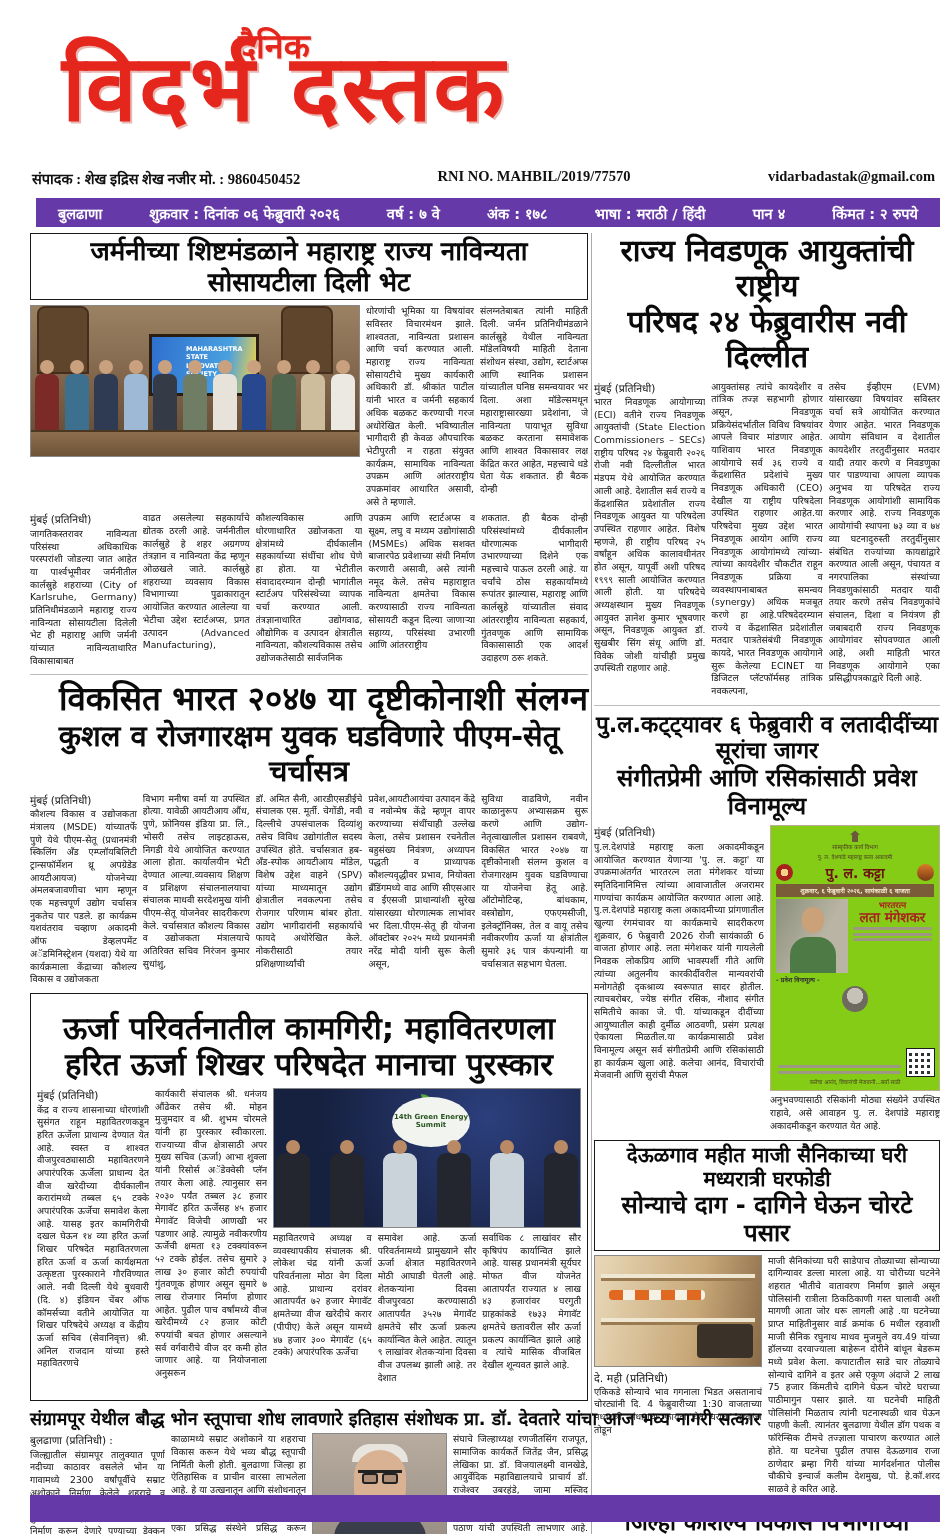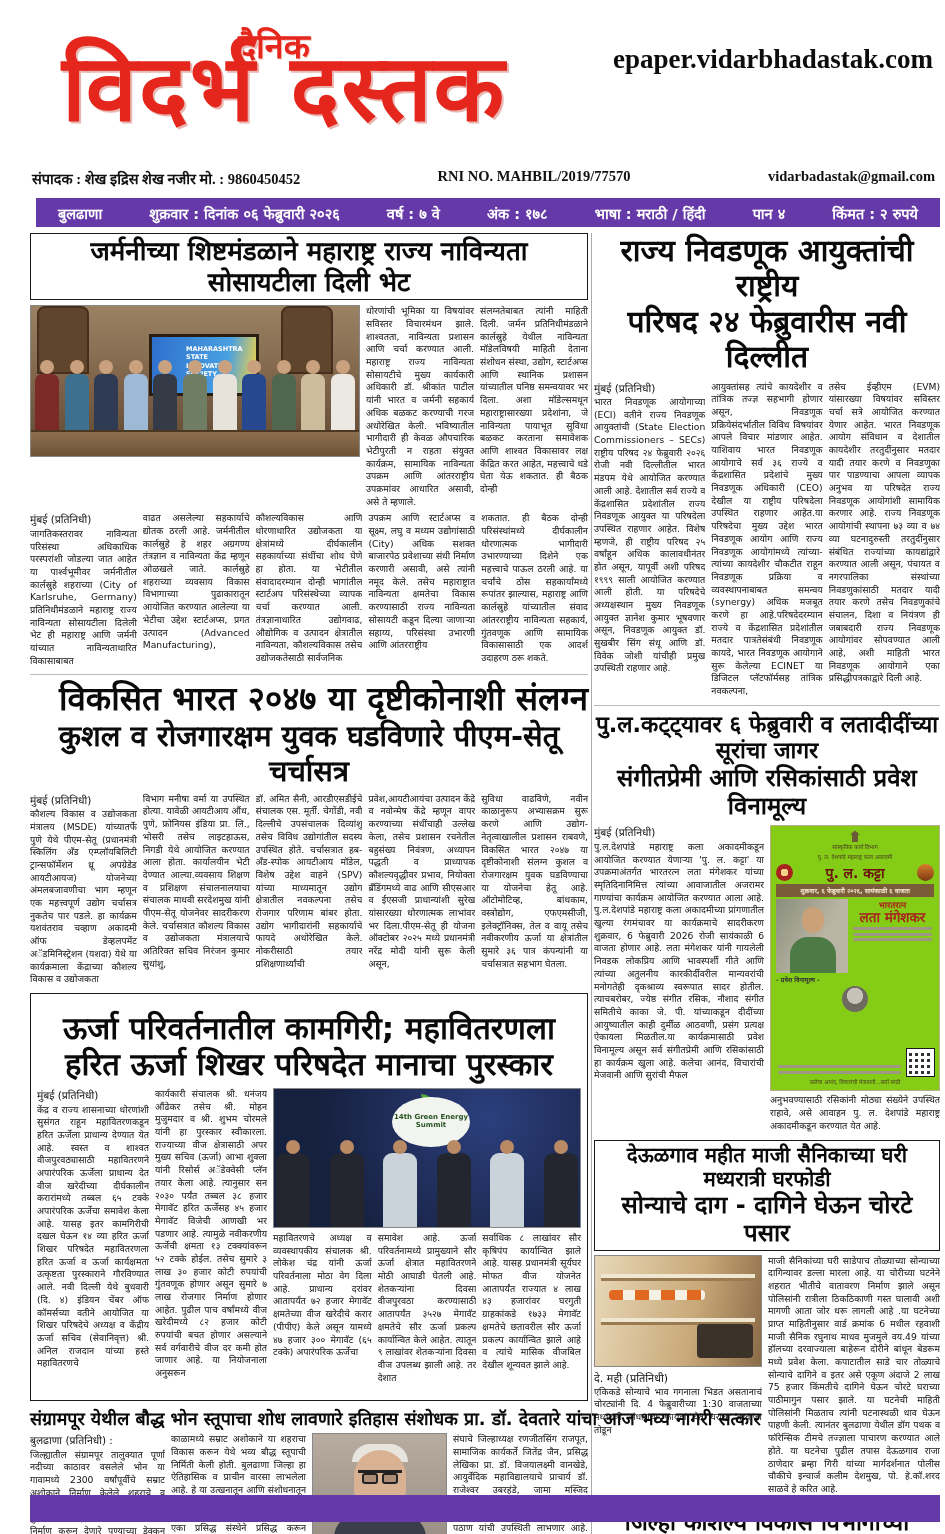--- a/index.html
+++ b/index.html
@@ -90,21 +90,20 @@
 
   
   .footbar { position:absolute; left:30px; right:5px; bottom:12px; height:27px; background:#6639a8; }
 </style>
 </head>
 <body>
 
 <div class="page">
 
   <header>
-    <div class="website">epaper.vidarbhadastak.com</div>
     <div class="tagline">दैनिक</div>
     <div class="mast-title">विदर्भ दस्तक</div>
     <div class="pub-row">
       <span>संपादक : शेख इद्रिस शेख नजीर मो. : 9860450452</span>
       <span>RNI NO. MAHBIL/2019/77570</span>
       <span>vidarbadastak@gmail.com</span>
     </div>
   </header>
 
   <div class="infobar">
@@ -146,21 +145,21 @@
           <div class="col">धोरणांची भूमिका या विषयांवर सविस्तर विचारमंथन झाले. शाश्वतता, नाविन्यता प्रशासन आणि चर्चा करण्यात आली. महाराष्ट्र राज्य नाविन्यता सोसायटीचे मुख्य कार्यकारी अधिकारी डॉ. श्रीकांत पाटील यांनी भारत व जर्मनी सहकार्य अधिक बळकट करण्याची गरज अधोरेखित केली. भविष्यातील भागीदारी ही केवळ औपचारिक भेटीपुरती न राहता संयुक्त कार्यक्रम, सामायिक नाविन्यता उपक्रम आणि आंतरराष्ट्रीय उपक्रमांवर आधारित असावी, असे ते म्हणाले.</div>
           <div class="col">संलग्नतेबाबत त्यांनी माहिती दिली. जर्मन प्रतिनिधीमंडळाने कार्लस्रुहे येथील नाविन्यता मॉडेलविषयी माहिती देताना संशोधन संस्था, उद्योग, स्टार्टअप्स आणि स्थानिक प्रशासन यांच्यातील घनिष्ठ समन्वयावर भर दिला. अशा मॉडेल्समधून महाराष्ट्रासारख्या प्रदेशांना, जे नाविन्यता पायाभूत सुविधा बळकट करताना समावेशक आणि शाश्वत विकासावर लक्ष केंद्रित करत आहेत, महत्त्वाचे धडे घेता येऊ शकतात. ही बैठक दोन्ही</div>
         </div>
         <div class="colrow" style="margin-top:4px;">
           <div class="col">
             <div class="byline">मुंबई (प्रतिनिधी)</div>
             <span>जागतिकस्तरावर नाविन्यता परिसंस्था अधिकाधिक परस्परांशी जोडल्या जात आहेत या पार्श्वभूमीवर जर्मनीतील कार्लस्रुहे शहराच्या (City of Karlsruhe, Germany) प्रतिनिधीमंडळाने महाराष्ट्र राज्य नाविन्यता सोसायटीला दिलेली भेट ही महाराष्ट्र आणि जर्मनी यांच्यात नाविन्यताधारित विकासाबाबत</span>
           </div>
           <div class="col">वाढत असलेल्या सहकार्याचे द्योतक ठरली आहे. जर्मनीतील कार्लस्रुहे हे शहर अग्रगण्य तंत्रज्ञान व नाविन्यता केंद्र म्हणून ओळखले जाते. कार्लस्रुहे शहराच्या व्यवसाय विकास विभागाच्या पुढाकारातून आयोजित करण्यात आलेल्या या भेटीचा उद्देश स्टार्टअप्स, प्रगत उत्पादन (Advanced Manufacturing),</div>
           <div class="col">कौशल्यविकास आणि धोरणाधारित उद्योजकता या क्षेत्रांमध्ये दीर्घकालीन सहकार्याच्या संधींचा शोध घेणे हा होता. या भेटीतील संवादादरम्यान दोन्ही भागांतील स्टार्टअप परिसंस्थेच्या व्यापक चर्चा करण्यात आली. तंत्रज्ञानाधारित उद्योगवाढ, औद्योगिक व उत्पादन क्षेत्रातील नाविन्यता, कौशल्यविकास तसेच उद्योजकतेसाठी सार्वजनिक</div>
-          <div class="col">उपक्रम आणि स्टार्टअप्स व सूक्ष्म, लघु व मध्यम उद्योगांसाठी (City) अधिक सशक्त बाजारपेठ प्रवेशाच्या संधी निर्माण करणारी असावी, असे त्यांनी नमूद केले. तसेच महाराष्ट्रात नाविन्यता क्षमतेचा विकास करण्यासाठी राज्य नाविन्यता सोसायटी कडून दिल्या जाणाऱ्या सहाय्य, परिसंस्था उभारणी आणि आंतरराष्ट्रीय</div>
+          <div class="col">उपक्रम आणि स्टार्टअप्स व सूक्ष्म, लघु व मध्यम उद्योगांसाठी (MSMEs) अधिक सशक्त बाजारपेठ प्रवेशाच्या संधी निर्माण करणारी असावी, असे त्यांनी नमूद केले. तसेच महाराष्ट्रात नाविन्यता क्षमतेचा विकास करण्यासाठी राज्य नाविन्यता सोसायटी कडून दिल्या जाणाऱ्या सहाय्य, परिसंस्था उभारणी आणि आंतरराष्ट्रीय</div>
           <div class="col">शकतात. ही बैठक दोन्ही परिसंस्थांमध्ये दीर्घकालीन धोरणात्मक भागीदारी उभारण्याच्या दिशेने एक महत्त्वाचे पाऊल ठरली आहे. या चर्चांचे ठोस सहकार्यांमध्ये रूपांतर झाल्यास, महाराष्ट्र आणि कार्लस्रुहे यांच्यातील संवाद आंतरराष्ट्रीय नाविन्यता सहकार्य, गुंतवणूक आणि सामायिक विकासासाठी एक आदर्श उदाहरण ठरू शकते.</div>
         </div>
       </article>
 
       <article class="art rule-top">
         <div class="hl" style="font-size:33px;text-align:right;">विकसित भारत २०४७ या दृष्टीकोनाशी संलग्न</div>
         <div class="hl" style="font-size:29px; margin-bottom:5px;">कुशल व रोजगारक्षम युवक घडविणारे पीएम-सेतू चर्चासत्र</div>
         <div class="colrow">
           <div class="col">
             <div class="byline">मुंबई (प्रतिनिधी)</div>

